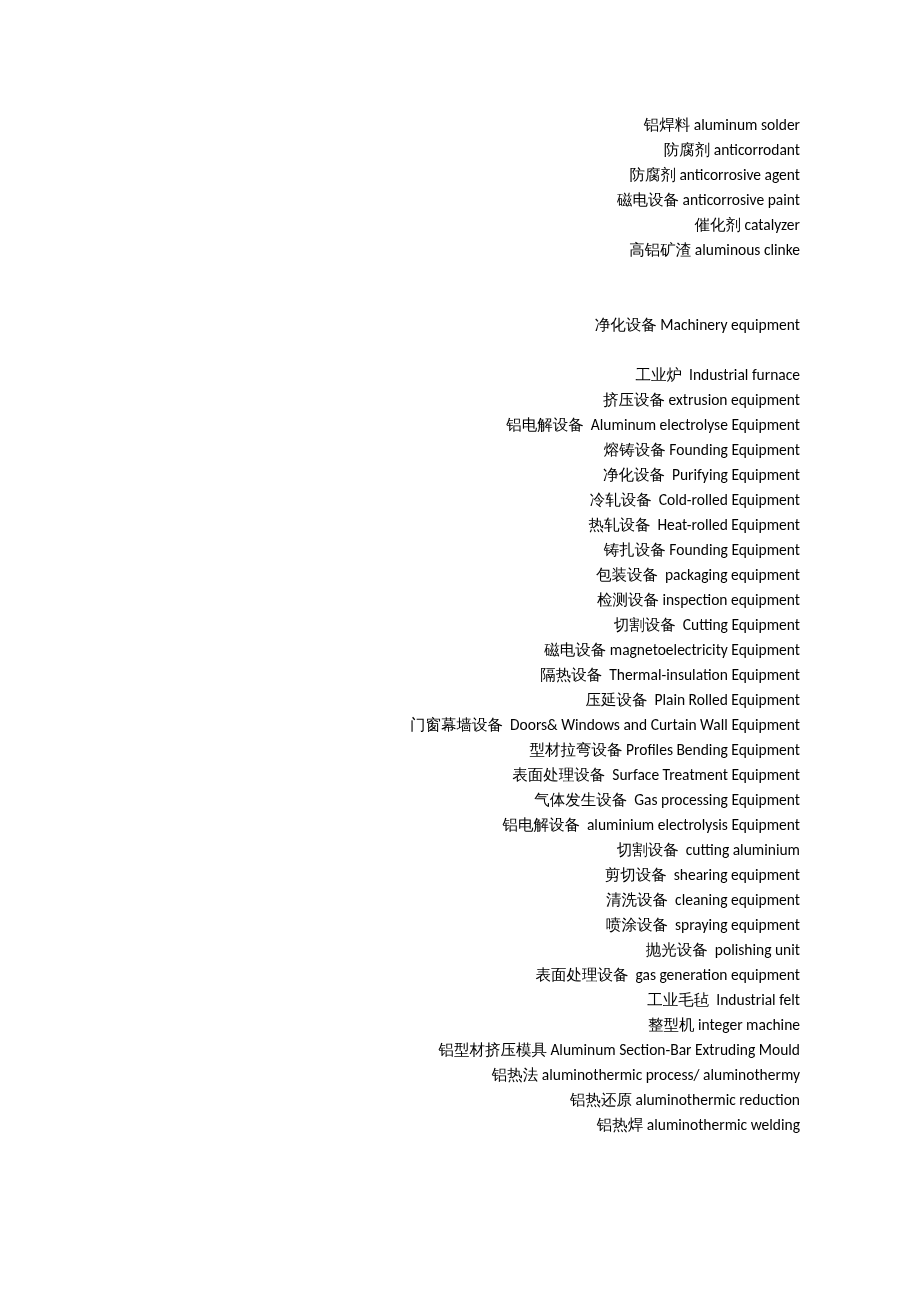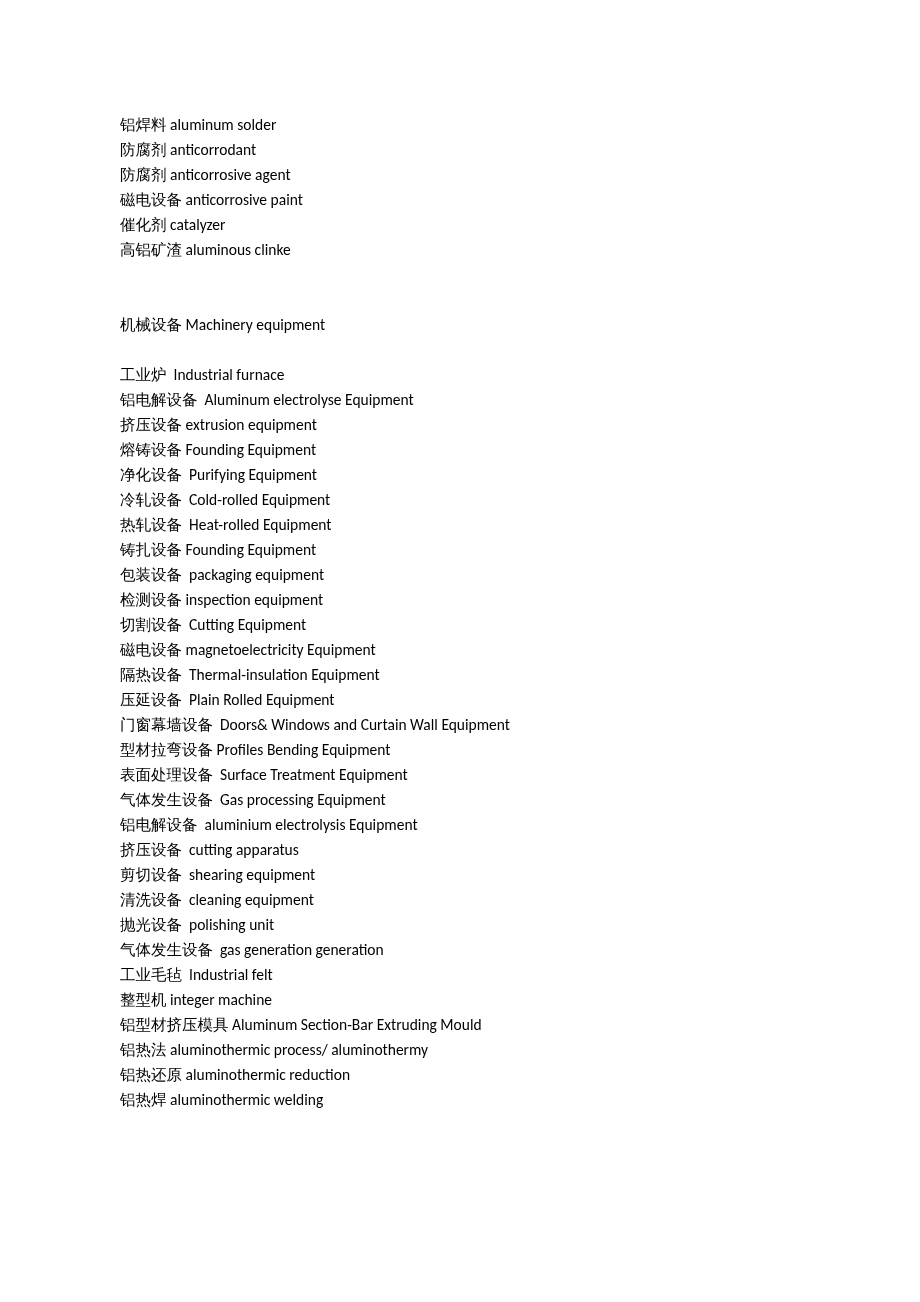--- a/index.html
+++ b/index.html
@@ -9,20 +9,21 @@
     font-family: "Calibri", "Microsoft YaHei", "SimSun", sans-serif;
     width: 920px;
     height: 1302px;
     box-sizing: border-box;
   }
   .page {
     padding: 112px 120px 0 120px;
     font-size: 15.5px;
     line-height: 25px;
     color: #000000;
+    text-align: right;
   }
   .line {
     white-space: pre-wrap;
   }
   .blank {
     height: 25px;
   }
   .section-gap {
     height: 50px;
   }
@@ -33,47 +34,48 @@
 <div class="page">
   <div id="g1">
       <div class="line">铝焊料 aluminum solder</div>
       <div class="line">防腐剂 anticorrodant</div>
       <div class="line">防腐剂 anticorrosive agent</div>
       <div class="line">磁电设备 anticorrosive paint</div>
       <div class="line">催化剂 catalyzer</div>
       <div class="line">高铝矿渣 aluminous clinke</div>
     </div>
   <div class="section-gap"></div>
-  <div class="line">机械设备 Machinery equipment</div>
+  <div class="line">净化设备 Machinery equipment</div>
   <div class="blank"></div>
   <div id="g2">
       <div class="line">工业炉  Industrial furnace</div>
+      <div class="line">挤压设备 extrusion equipment</div>
       <div class="line">铝电解设备  Aluminum electrolyse Equipment</div>
-      <div class="line">挤压设备 extrusion equipment</div>
       <div class="line">熔铸设备 Founding Equipment</div>
       <div class="line">净化设备  Purifying Equipment</div>
       <div class="line">冷轧设备  Cold-rolled Equipment</div>
       <div class="line">热轧设备  Heat-rolled Equipment</div>
       <div class="line">铸扎设备 Founding Equipment</div>
       <div class="line">包装设备  packaging equipment</div>
       <div class="line">检测设备 inspection equipment</div>
       <div class="line">切割设备  Cutting Equipment</div>
       <div class="line">磁电设备 magnetoelectricity Equipment</div>
       <div class="line">隔热设备  Thermal-insulation Equipment</div>
       <div class="line">压延设备  Plain Rolled Equipment</div>
       <div class="line">门窗幕墙设备  Doors&amp; Windows and Curtain Wall Equipment</div>
       <div class="line">型材拉弯设备 Profiles Bending Equipment</div>
       <div class="line">表面处理设备  Surface Treatment Equipment</div>
       <div class="line">气体发生设备  Gas processing Equipment</div>
       <div class="line">铝电解设备  aluminium electrolysis Equipment</div>
-      <div class="line">挤压设备  cutting apparatus</div>
+      <div class="line">切割设备  cutting aluminium</div>
       <div class="line">剪切设备  shearing equipment</div>
       <div class="line">清洗设备  cleaning equipment</div>
+      <div class="line">喷涂设备  spraying equipment</div>
       <div class="line">抛光设备  polishing unit</div>
-      <div class="line">气体发生设备  gas generation generation</div>
+      <div class="line">表面处理设备  gas generation equipment</div>
       <div class="line">工业毛毡  Industrial felt</div>
       <div class="line">整型机 integer machine</div>
       <div class="line">铝型材挤压模具 Aluminum Section-Bar Extruding Mould</div>
       <div class="line">铝热法 aluminothermic process/ aluminothermy</div>
       <div class="line">铝热还原 aluminothermic reduction</div>
       <div class="line">铝热焊 aluminothermic welding</div>
     </div>
 </div>
 
 </body></html>

